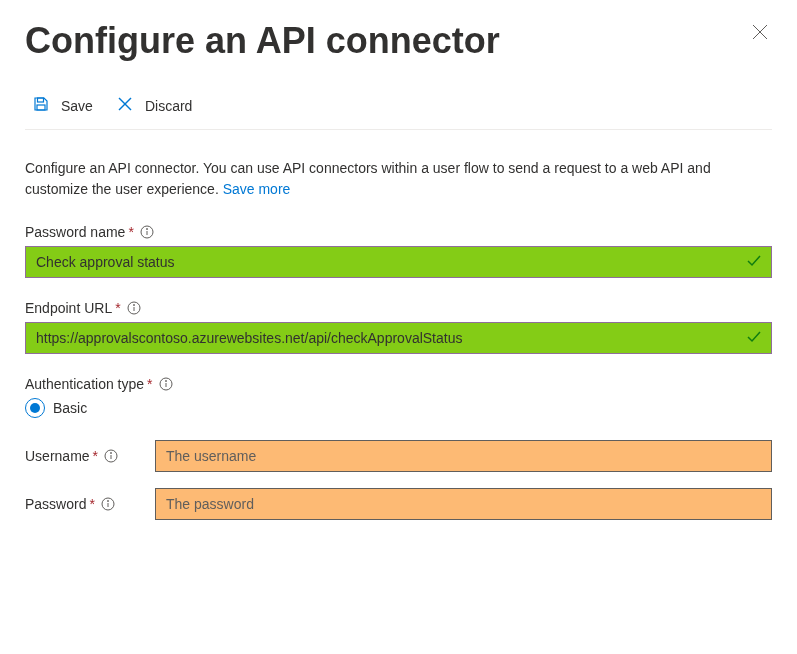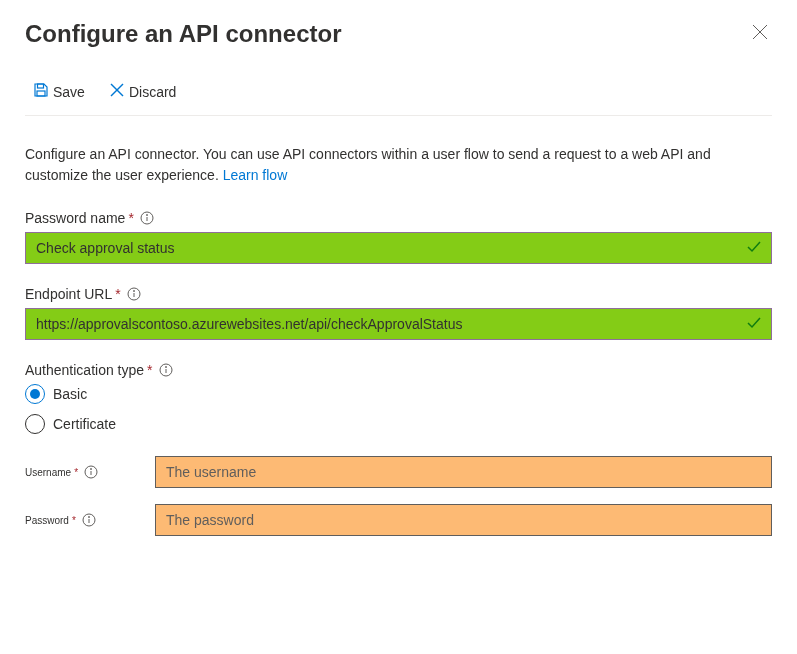--- a/index.html
+++ b/index.html
@@ -15,21 +15,21 @@
       width: 797px;
       padding: 20px 25px;
     }
     .header {
       display: flex;
       justify-content: space-between;
       align-items: flex-start;
       margin-bottom: 30px;
     }
     .page-title {
-      font-size: 24px;
+      font-size: 36px;
       font-weight: 600;
       color: #323130;
     }
     .close-btn {
       background: none;
       border: none;
       cursor: pointer;
       padding: 4px;
       color: #605e5c;
     }
@@ -40,21 +40,21 @@
       padding-bottom: 10px;
       border-bottom: 1px solid #edebe9;
       margin-bottom: 28px;
     }
     .toolbar-btn {
       background: none;
       border: none;
       cursor: pointer;
       display: flex;
       align-items: center;
-      gap: 4px;
+      gap: 12px;
       padding: 4px 8px;
       font-size: 14px;
       color: #323130;
     }
     .toolbar-btn.disabled {
       color: #a19f9d;
       cursor: default;
     }
     .toolbar-btn .icon-blue {
       color: #0078d4;
@@ -140,21 +140,21 @@
     }
     .cred-row {
       display: flex;
       align-items: center;
       margin-bottom: 16px;
     }
     .cred-label-cell {
       display: flex;
       align-items: center;
       width: 130px;
-      font-size: 10px;
+      font-size: 14px;
       color: #323130;
     }
     .cred-input {
       flex: 1;
       font-size: 14px;
       padding: 7px 10px;
       border: 1px solid #605e5c;
       font-family: inherit;
       color: #323130;
       background: #fdba74;
@@ -192,21 +192,21 @@
       <svg width="16" height="16" viewBox="0 0 16 16" fill="none" stroke="currentColor" stroke-width="1.4">
         <line x1="2" y1="2" x2="14" y2="14"></line>
         <line x1="14" y1="2" x2="2" y2="14"></line>
       </svg>
     </span>
     <span>Discard</span>
   </button>
 </div>
 
 <p class="description">
-  <span>Configure an API connector. You can use API connectors within a user flow to send a request to a web API and customize the user experience. </span><a class="link">Learn flow</a>
+  <span>Configure an API connector. You can use API connectors within a user flow to send a request to a web API and customize the user experience. </span><a class="link">Save more</a>
 </p>
 
 <div class="field-group">
   <div class="field-label">
     <span>Password name</span>
     <span class="required">*</span>
     <span class="info-icon">
       <svg width="14" height="14" viewBox="0 0 14 14" fill="none" stroke="currentColor" stroke-width="1">
         <circle cx="7" cy="7" r="6"></circle>
         <line x1="7" y1="6" x2="7" y2="10"></line>
@@ -258,24 +258,20 @@
       </svg>
     </span>
   </div>
   <div class="radio-group">
     <div class="radio-item">
       <span class="radio-circle selected">
         <span class="radio-dot"></span>
       </span>
       <span>Basic</span>
     </div>
-    <div class="radio-item">
-      <span class="radio-circle"></span>
-      <span>Certificate</span>
-    </div>
   </div>
 </div>
 
 <div class="cred-row">
   <div class="cred-label-cell">
     <span>Username</span>
     <span class="required">*</span>
     <span class="info-icon">
       <svg width="14" height="14" viewBox="0 0 14 14" fill="none" stroke="currentColor" stroke-width="1">
         <circle cx="7" cy="7" r="6"></circle>

